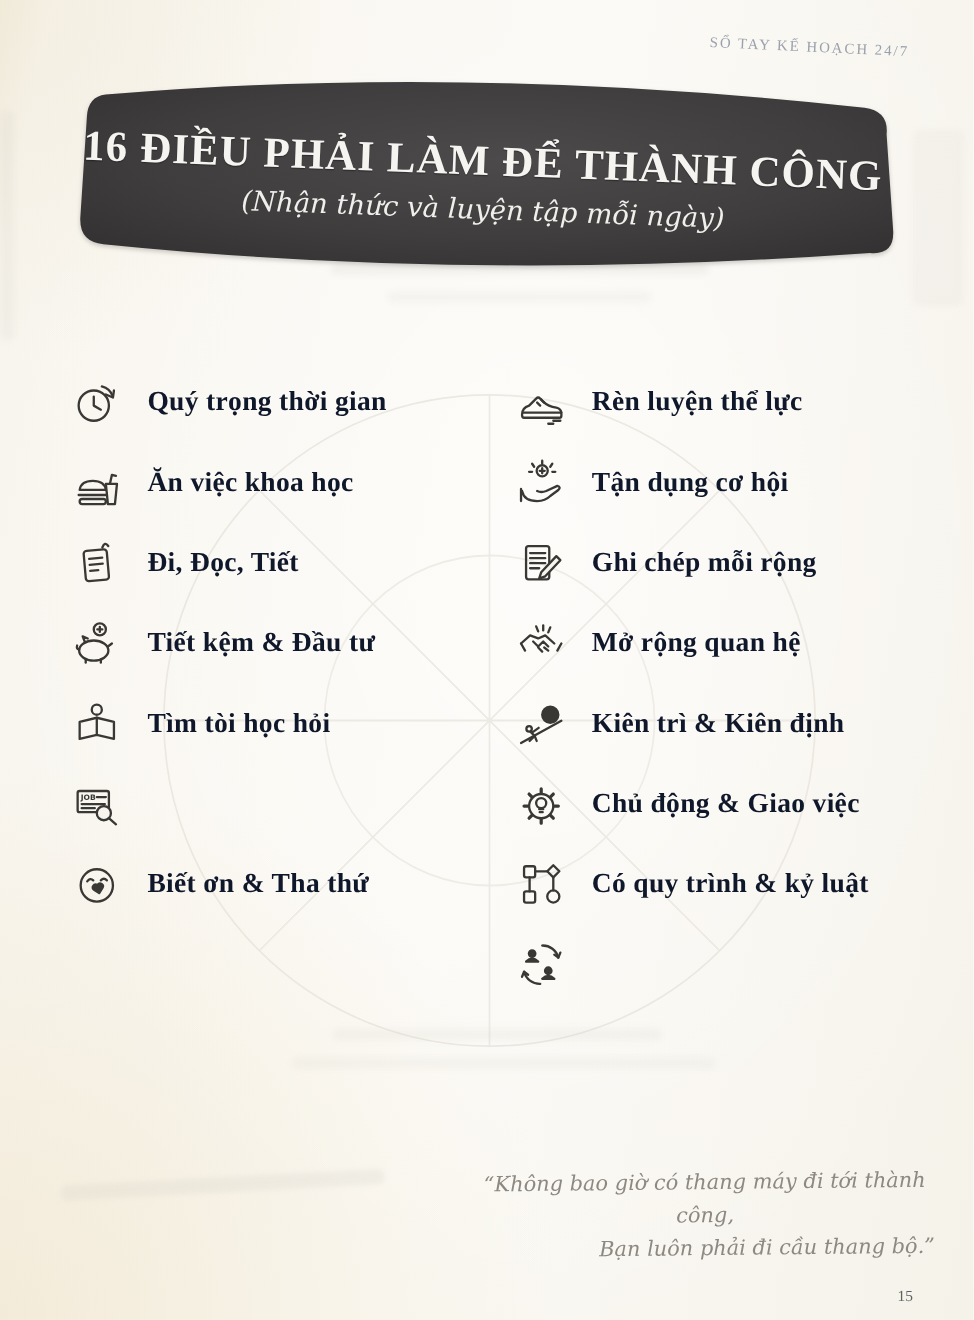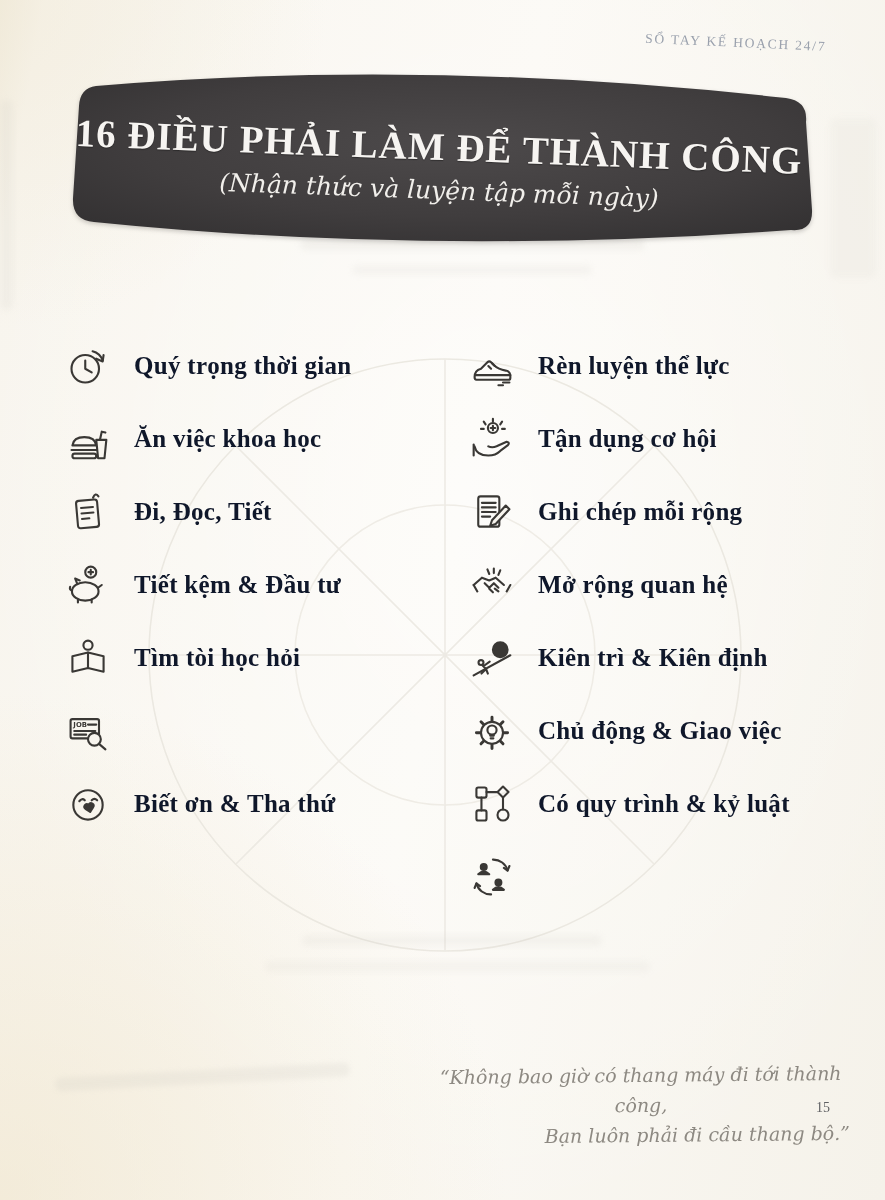--- a/index.html
+++ b/index.html
@@ -56,21 +56,21 @@
 
   
   .quote{
     position:absolute;left:428px;top:1060px;width:426px;text-align:center;
     font-family:"DejaVu Serif", serif;font-style:italic;
     font-size:19px;color:#8d8982;line-height:30px;transform:rotate(-.6deg);
   }
   .quote .l2{transform:translateX(56px);}
 
   
-  .page-number{position:absolute;left:816px;top:1100px;font-size:14px;color:#5f6063;}
+  .page-number{position:absolute;left:816px;top:1172px;font-size:14px;color:#5f6063;}
 </style>
 </head>
 <body>
 
 <div class="page">
 
   <svg class="watermark" width="610" height="630" viewBox="0 0 610 630">
     <g stroke="#e9e6de" stroke-width="1.6" fill="none">
       <circle cx="305" cy="310" r="296"></circle>
       <circle cx="305" cy="310" r="150" stroke="#edeae3"></circle>

